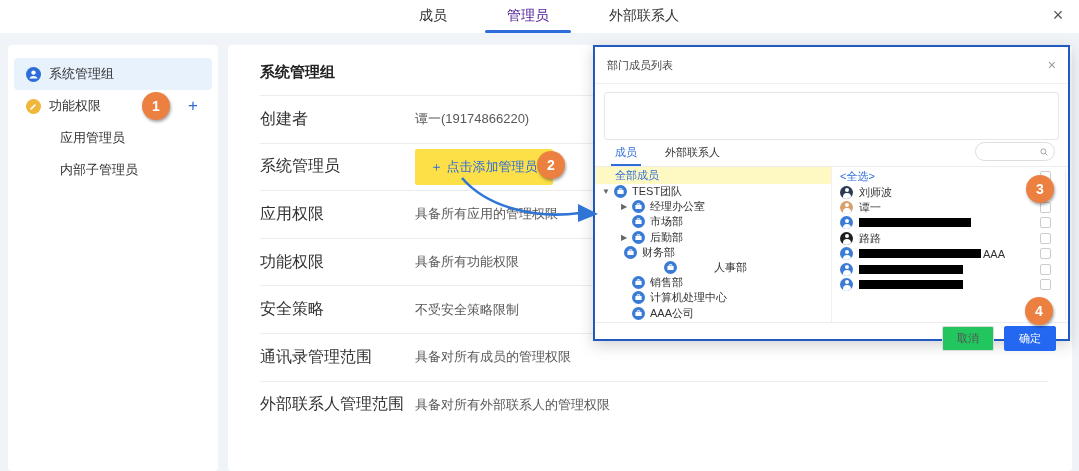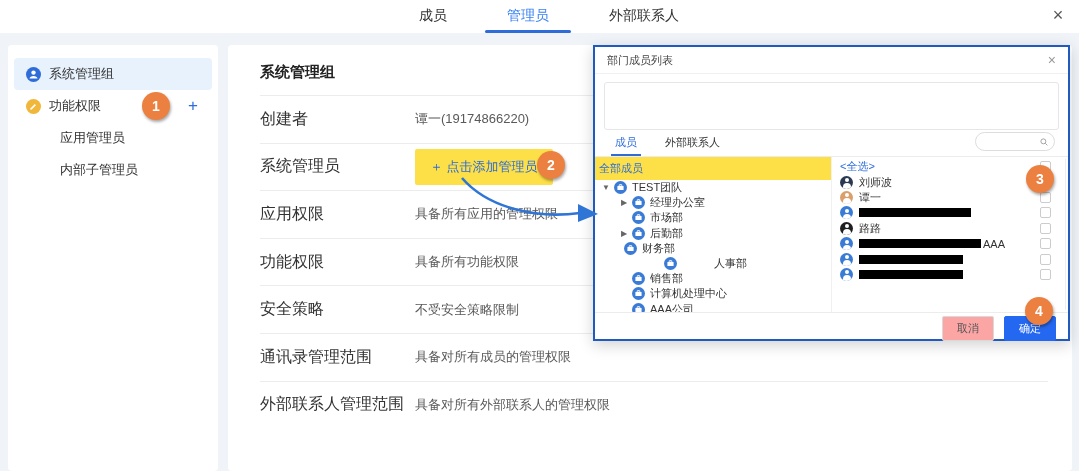--- a/index.html
+++ b/index.html
@@ -6,21 +6,21 @@
   html,body { width:1079px; height:471px; }
   body {
     font-family:"Liberation Sans","DejaVu Sans",sans-serif;
     background:#f0f3f7; color:#333; position:relative; overflow:hidden;
     font-size:13px;
   }
   
   .topbar { position:absolute; left:0; top:0; width:1079px; height:33px; background:#fff; }
   .toptabs { position:absolute; left:415px; top:0; height:33px; display:flex; }
   .toptab { height:33px; line-height:30px; padding:0 4px; margin-right:52px; font-size:14px; color:#333; cursor:pointer; position:relative; }
-  .toptab.active { color:#3b82f6; }
+  .toptab.active { color:#4c1d95; }
   .toptab.active::after { content:""; position:absolute; left:-18px; right:-18px; bottom:0; height:3px; background:#2e6cd9; border-radius:2px; }
   .top-close { position:absolute; right:10px; top:4px; width:22px; height:22px; font-size:18px; color:#555; text-align:center; line-height:22px; cursor:pointer; }
   
   .panel { background:#fff; border-radius:4px; position:absolute; }
   .sidebar { left:8px; top:45px; width:210px; height:426px; padding-top:13px; }
   .side-item { height:32px; margin:0 6px; border-radius:4px; display:flex; align-items:center; padding:0 12px; cursor:pointer; position:relative; }
   .side-item.active { background:#e8f2fd; }
   .side-item .lbl { margin-left:8px; font-size:13px; color:#333; }
   .side-item.child { padding-left:38px; }
   .side-plus { position:absolute; right:14px; color:#2e6cd9; font-size:17px; font-weight:400; cursor:pointer; }
@@ -32,50 +32,50 @@
   .m-row { height:47.6px; display:flex; align-items:center; margin:0 24px 0 32px; border-top:1px solid #ececec; position:relative; }
   .m-label { width:155px; flex:none; color:#333; font-size:16px; }
   .m-value { color:#595959; font-size:13px; }
   .add-btn { background:#fde047; color:#2e6cd9; font-size:13px; border:none; border-radius:2px; padding:9px 15px; cursor:pointer; }
   
   .badge { position:absolute; width:28px; height:28px; border-radius:50%; background:#ec8040; color:#fff; font-size:14px; font-weight:bold; display:flex; align-items:center; justify-content:center; box-shadow:1px 2px 3px rgba(0,0,0,.35); z-index:40; }
   
   .arrow-svg { position:absolute; left:456px; top:174px; z-index:35; pointer-events:none; }
   
   .modal { position:absolute; left:593px; top:45px; width:477px; height:296px; background:#fff; border:2px solid #2059c0; box-shadow:0 4px 14px rgba(0,0,0,.18); z-index:20; font-size:11px; }
-  .mod-head { height:27px; display:flex; align-items:center; padding:8px 12px; border-bottom:1px solid #f0f0f0; }
+  .mod-head { height:27px; display:flex; align-items:center; padding:18px 12px; border-bottom:1px solid #f0f0f0; }
   .mod-title { font-size:11px; color:#444; flex:1; }
   .mod-close { color:#999; font-size:14px; cursor:pointer; line-height:14px; }
   .sel-box { margin:8px 9px 0 9px; height:48px; border:1px solid #e6e6e6; border-radius:3px; cursor:text; }
   .mod-tabs { height:27px; display:flex; align-items:flex-end; padding:0 20px; border-bottom:1px solid #ececec; position:relative; }
   .mod-tab { margin-right:28px; padding-bottom:6px; color:#333; cursor:pointer; position:relative; }
   .mod-tab.active { color:#2e6cd9; }
   .mod-tab.active::after { content:""; position:absolute; left:-4px; right:-4px; bottom:0; height:2px; background:#2e6cd9; }
   .mod-search { position:absolute; right:13px; bottom:5px; width:80px; height:19px; border:1px solid #ddd; border-radius:10px; display:flex; align-items:center; padding:0 6px; }
   .mod-search input { border:none; outline:none; width:58px; font-size:10px; background:transparent; }
   .mod-body { display:flex; height:155px; }
   .tree-col { width:237px; flex:none; border-right:1px solid #f0f0f0; overflow:hidden; }
-  .tree-head { height:23px; background:#fde047; color:#2e6cd9; display:flex; align-items:center; padding-left:4px; cursor:pointer; }
+  .tree-head { height:17px; background:#fef9c3; color:#2e6cd9; display:flex; align-items:center; padding-left:20px; cursor:pointer; }
   .tree-item { height:15.2px; display:flex; align-items:center; cursor:pointer; }
   .tree-item .caret { width:10px; text-align:center; color:#666; font-size:8px; flex:none; }
   .tree-item .lbl { margin-left:5px; color:#333; white-space:nowrap; }
   .list-col { flex:1; position:relative; padding-top:2px; }
   .list-inner { border-right:1px solid #eee; margin-right:2px; height:151px; }
   .lrow { height:15.4px; display:flex; align-items:center; padding:0 14px 0 8px; }
   .lrow .name { margin-left:6px; color:#333; white-space:nowrap; }
   .lrow .grow { flex:1; }
   .sel-all { color:#2e6cd9; cursor:pointer; }
   .cb { width:11px; height:11px; border:1px solid #ccc; border-radius:2px; background:#fff; flex:none; cursor:pointer; }
   .avatar { width:13px; height:13px; border-radius:50%; flex:none; position:relative; overflow:hidden; }
   .avatar .head { position:absolute; left:4.5px; top:2.5px; width:4px; height:4px; border-radius:50%; background:#fff; }
   .avatar .bodyp { position:absolute; left:2.5px; top:7.5px; width:8px; height:6px; border-radius:4px 4px 0 0; background:#fff; }
   .redact { height:9px; background:#000; margin-left:6px; }
   .mod-foot { height:31px; border-top:1px solid #ececec; display:flex; align-items:center; justify-content:flex-end; padding-right:12px; gap:10px; }
   .btn { font-size:11px; border-radius:2px; padding:4px 14px; cursor:pointer; }
-  .btn.ghost { background:#fca5a5; border:1px solid #d9d9d9; color:#555; }
+  .btn.ghost { background:#22c55e; border:1px solid #d9d9d9; color:#555; }
   .btn.primary { background:#2468f2; border:1px solid #2468f2; color:#fff; }
 </style>
 </head>
 <body>
 
 <div class="topbar">
   <div class="toptabs">
     <span class="toptab">成员</span>
     <span class="toptab active">管理员</span>
     <span class="toptab">外部联系人</span>

